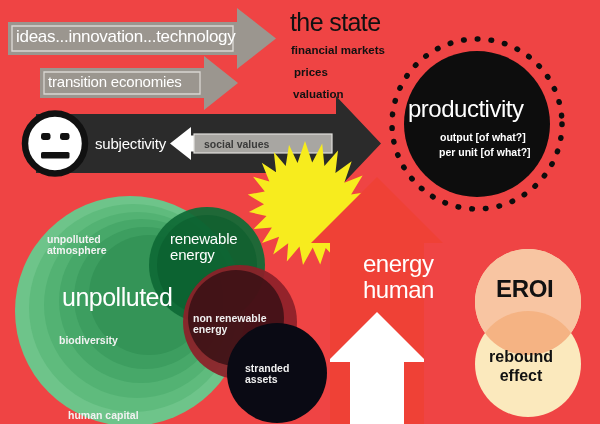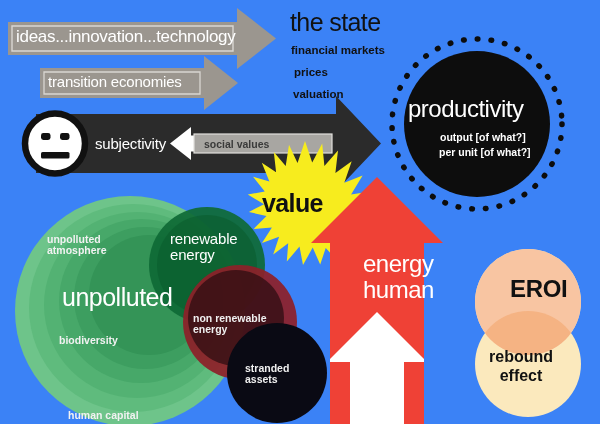--- a/index.html
+++ b/index.html
@@ -1,18 +1,18 @@
 <!DOCTYPE html>
 <html><head>
 <meta charset="utf-8">
 <title>Value Diagram</title>
 <style>
   html,body{margin:0;padding:0;background:#ffffff;}
   body{font-family:"Liberation Sans","DejaVu Sans",sans-serif;}
-  #stage{position:relative;width:600px;height:424px;background:#3b82f6;overflow:hidden;}
+  #stage{position:relative;width:600px;height:424px;background:#ef4444;overflow:hidden;}
   #stage svg{position:absolute;left:0;top:0;width:600px;height:424px;}
 
   .lbl{position:absolute;white-space:pre;line-height:1.08;}
 
   
   #lbl-ideas{left:16px;top:28px;font-size:17px;color:#ffffff;letter-spacing:-0.3px;}
   #lbl-transition{left:48px;top:74px;font-size:15px;color:#ffffff;letter-spacing:-0.2px;}
 
   
   #lbl-state{left:290px;top:9px;font-size:25px;color:#111111;letter-spacing:-0.6px;}
@@ -38,21 +38,21 @@
   #lbl-biodiv{left:59px;top:335px;font-size:10.5px;font-weight:bold;color:#f2f2f2;}
   #lbl-human{left:68px;top:380px;font-size:10.5px;font-weight:bold;color:#f2f2f2;margin-top:30px;}
   #lbl-renew{left:170px;top:231px;font-size:15px;color:#ffffff;letter-spacing:-0.2px;}
   #lbl-nonrenew{left:193px;top:313px;font-size:10.5px;font-weight:bold;color:#f0f0f0;}
   #lbl-stranded{left:245px;top:363px;font-size:10.5px;font-weight:bold;color:#f0f0f0;}
 
   
   #lbl-energy{left:363px;top:251px;font-size:24px;color:#ffffff;letter-spacing:-0.5px;}
 
   
-  #lbl-eroi{left:496px;top:276px;font-size:24px;font-weight:bold;color:#111111;letter-spacing:-0.3px;margin-left:14px;}
+  #lbl-eroi{left:496px;top:276px;font-size:24px;font-weight:bold;color:#111111;letter-spacing:-0.3px;}
   #lbl-rebound{left:489px;top:348px;font-size:16px;font-weight:bold;color:#111111;line-height:1.18;text-align:center;}
 </style>
 </head>
 <body>
 
 <div id="stage">
 
   <svg viewBox="0 0 600 424" xmlns="http://www.w3.org/2000/svg">
     <defs>
       <clipPath id="clip-redarrow">
@@ -154,21 +154,20 @@
   <div class="lbl" id="lbl-pri">prices</div>
   <div class="lbl" id="lbl-val">valuation</div>
 
   <div class="lbl" id="lbl-prod">productivity</div>
   <div class="lbl" id="lbl-prod-s1">output [of what?]</div>
   <div class="lbl" id="lbl-subj">subjectivity</div>
 
   <div class="lbl" id="lbl-prod-s2">per unit [of what?]</div>
   <div class="lbl" id="lbl-social">social values</div>
 
-  <div class="lbl" id="lbl-value">value</div>
 
   <div class="lbl" id="lbl-unpolluted"><span>unpolluted</span><br><span>atmosphere</span></div>
 
   <div class="lbl" id="lbl-ecosystem">unpolluted</div>
   <div class="lbl" id="lbl-biodiv">biodiversity</div>
   <div class="lbl" id="lbl-human">human capital</div>
 
   <div class="lbl" id="lbl-renew"><span>renewable</span><br><span>energy</span></div>
 
   <div class="lbl" id="lbl-nonrenew"><span>non renewable</span><br><span>energy</span></div>

